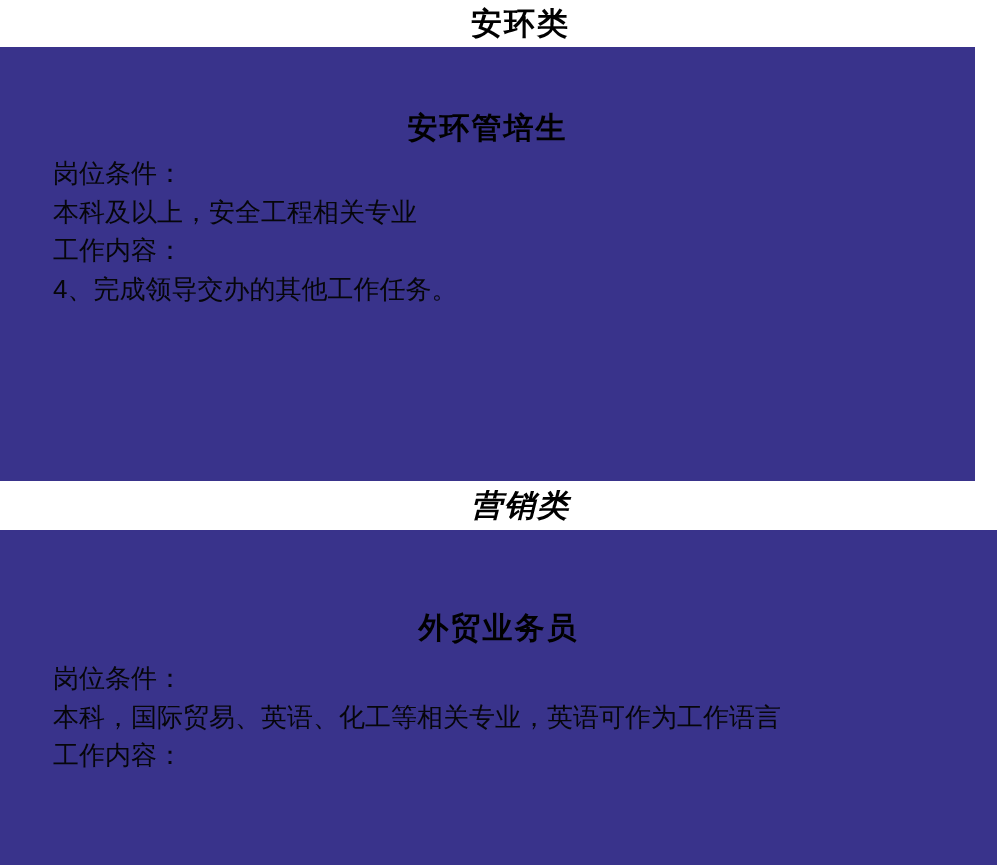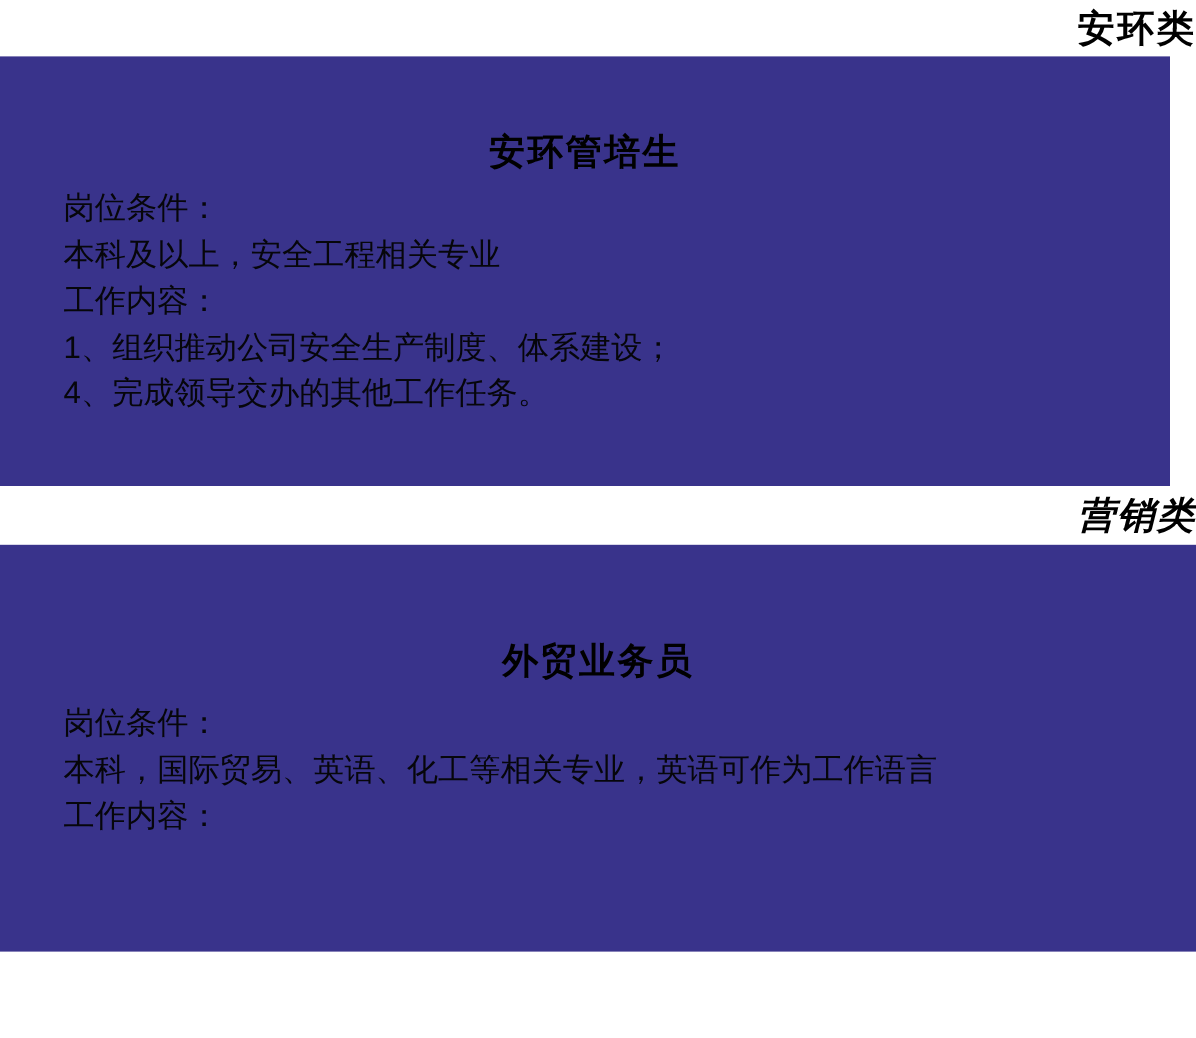--- a/index.html
+++ b/index.html
@@ -11,41 +11,41 @@
     position: relative;
     width: 997px;
     height: 865px;
     overflow: hidden;
     background: var(--page-bg, #ffffff);
     font-family: "Liberation Sans", sans-serif;
   }
   .cat-header {
     display: flex;
     align-items: center;
-    justify-content: flex-end;
+    justify-content: center;
     background: var(--page-bg, #ffffff);
     margin-left: 44px;
   }
   .cat-header-1 { height: 47px; }
   .cat-header-2 { height: 49px; font-style: italic; }
   .cat-title {
     margin: 0;
     font-size: 31px;
     font-weight: bold;
     letter-spacing: 2px;
     color: var(--heading-color, #000000);
     line-height: 1;
   }
   .panel {
     box-sizing: border-box;
     background: var(--panel-color, #39338B);
     color: var(--body-color, #06060a);
   }
   .panel-1 {
-    height: 358px;
+    height: 434px;
     margin-right: 22px;      
     padding: 61px 70px 0 53px;
   }
   .panel-2 {
     height: 339px;
     padding: 78px 70px 0 53px;
   }
   .job-title {
     margin: 0 -70px 0 -53px; 
     text-align: center;
@@ -72,21 +72,20 @@
   <div class="cat-header cat-header-1">
     <h1 class="cat-title">安环类</h1>
   </div>
 
   <div class="panel panel-1">
     <h2 class="job-title">安环管培生</h2>
     <div class="job-body">
       <p>岗位条件：</p>
       <p>本科及以上，安全工程相关专业</p>
       <p>工作内容：</p>
-      <p>1、组织推动公司安全生产制度、体系建设；</p>
       <p>4、完成领导交办的其他工作任务。</p>
     </div>
   </div>
 
   <div class="cat-header cat-header-2">
     <h1 class="cat-title">营销类</h1>
   </div>
 
   <div class="panel panel-2">
     <h2 class="job-title">外贸业务员</h2>

